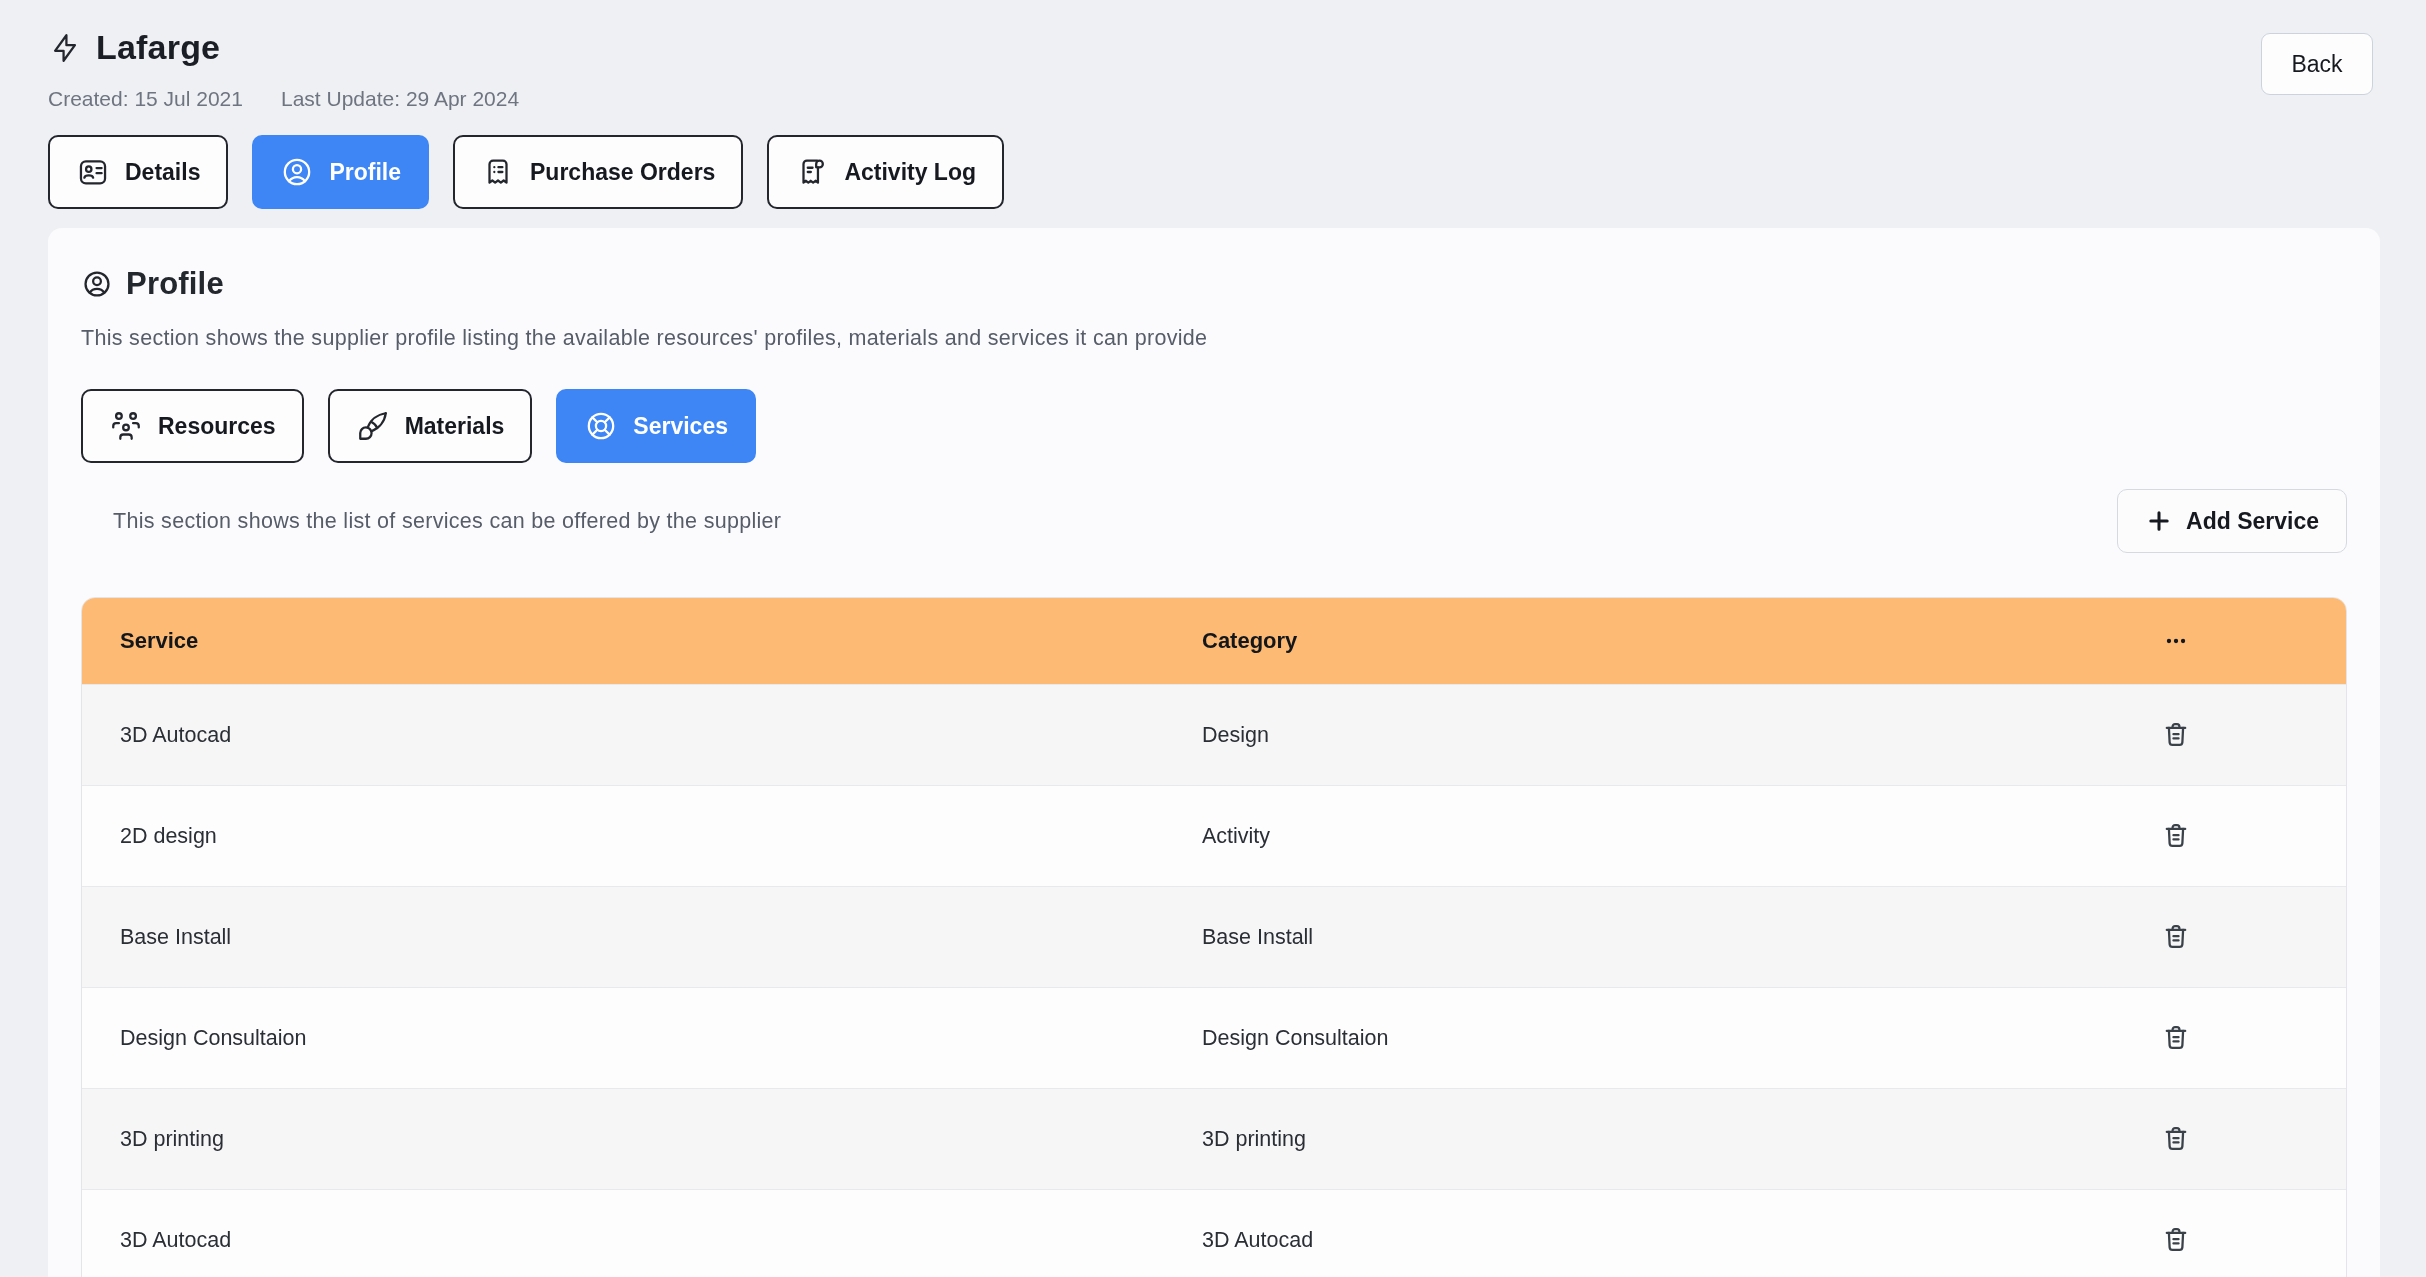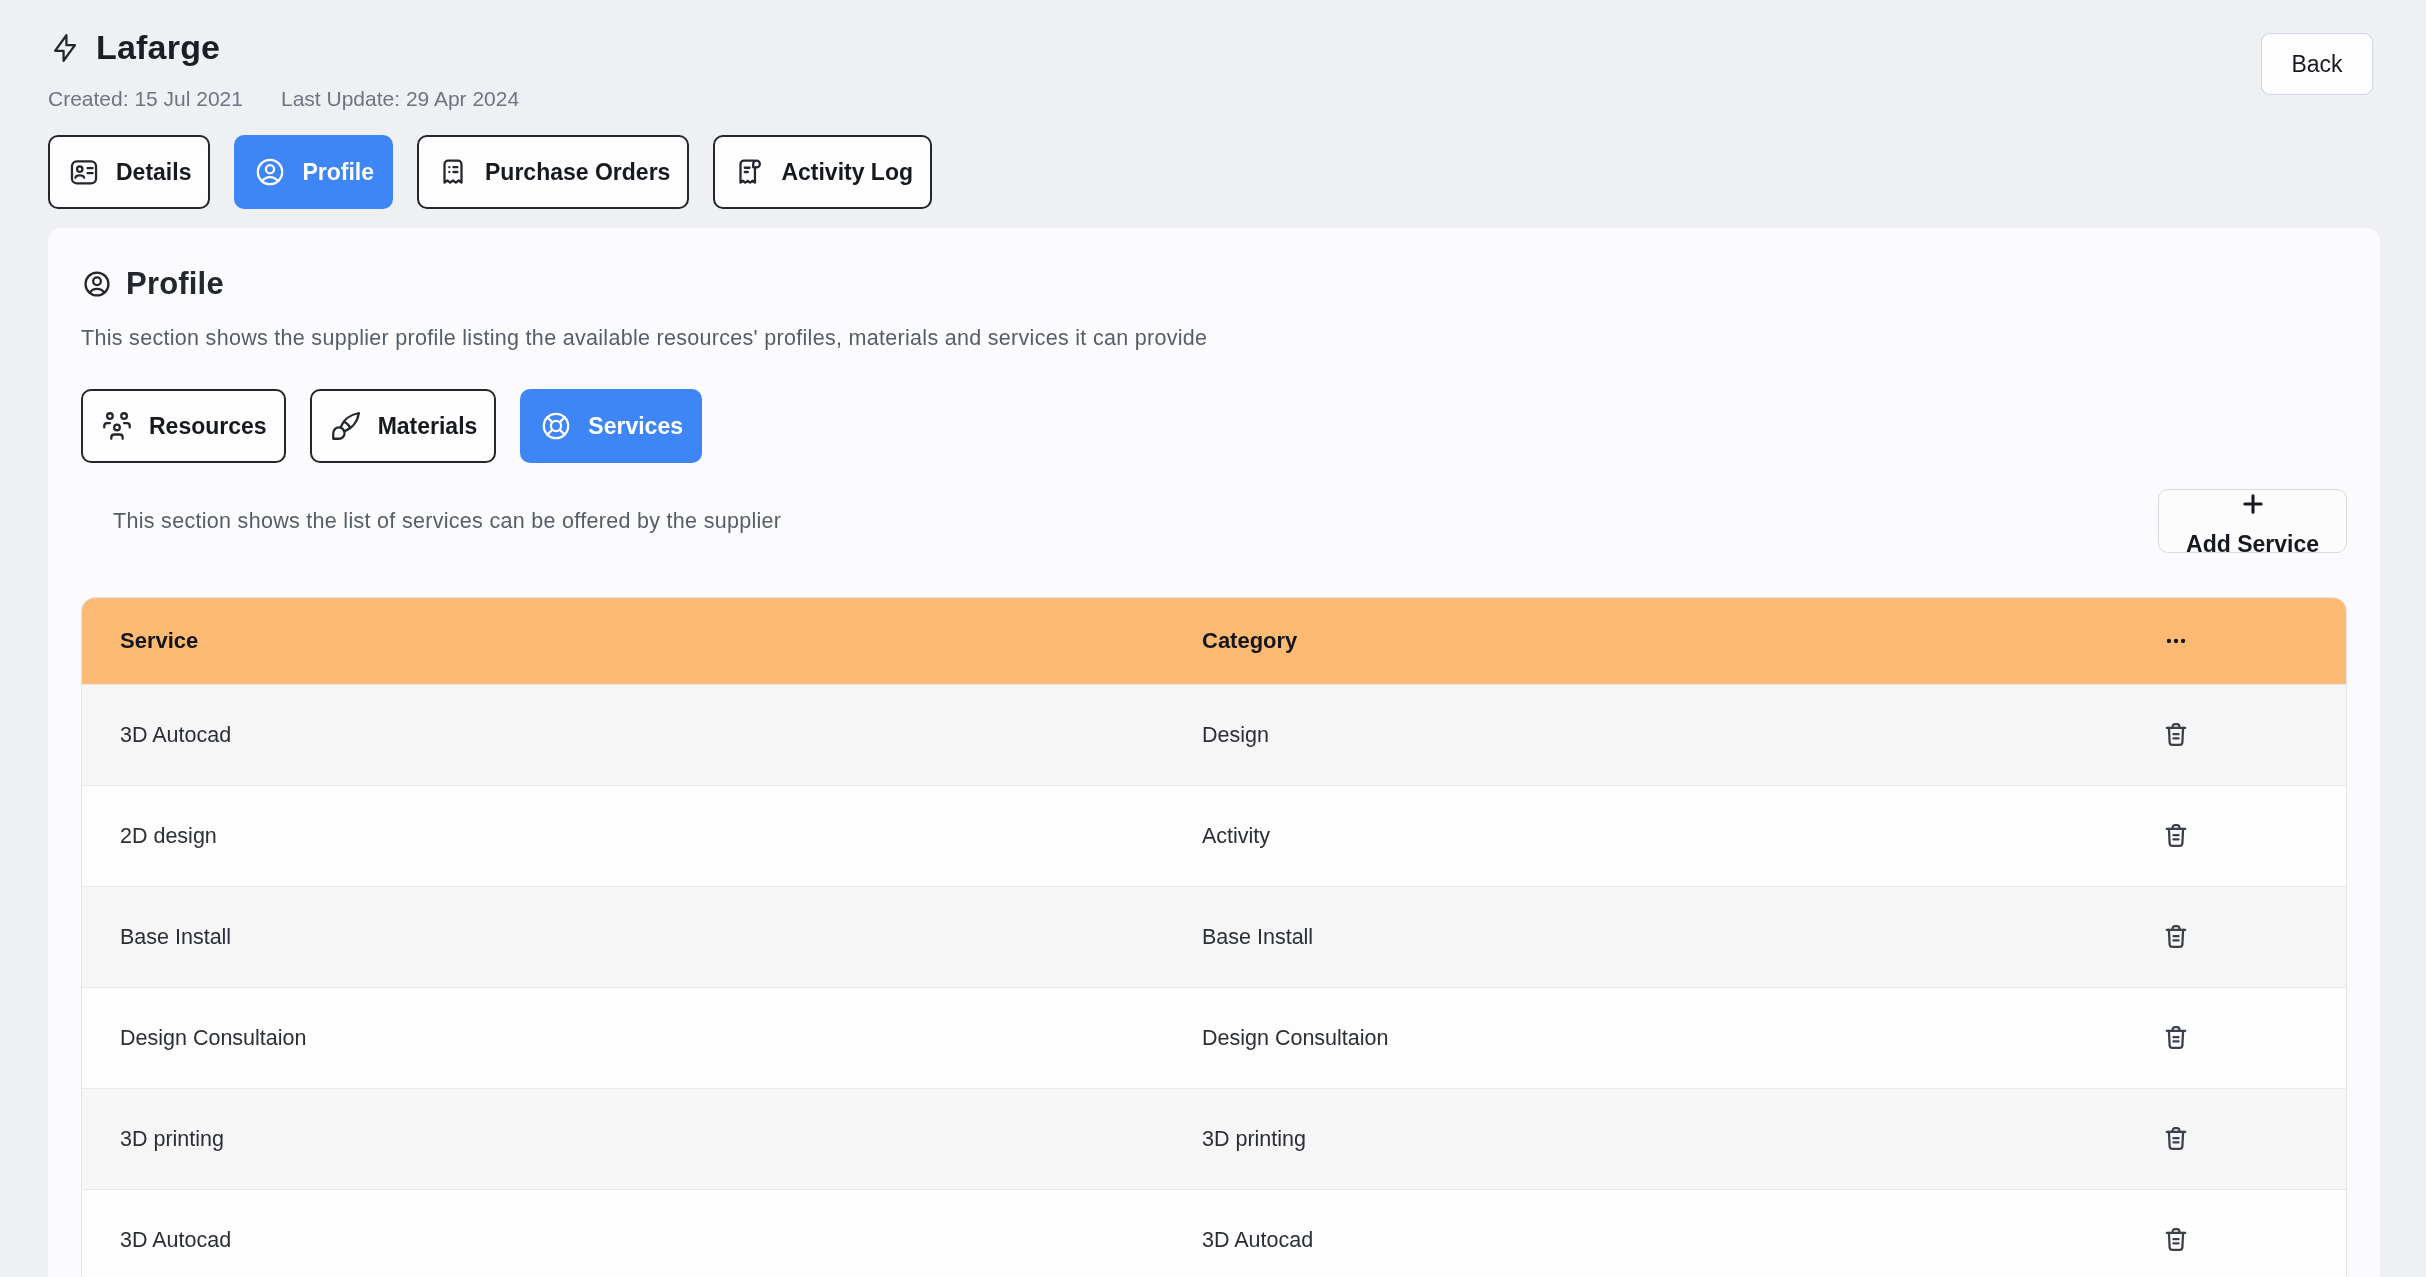--- a/index.html
+++ b/index.html
@@ -22,21 +22,21 @@
     width: 112px; height: 62px;
     background: #fdfdfe; border: 1.5px solid #ccd3de; border-radius: 9px;
     font-size: 23px; color: #16191f; font-family: inherit;
     display: flex; align-items: center; justify-content: center; cursor: pointer;
   }
   .meta-row { display: flex; gap: 38px; margin-top: 20px; font-size: 21px; color: #6e7480; }
 
   .tabs-row { display: flex; gap: 24px; margin-top: 24px; }
   .tab-btn {
     display: inline-flex; align-items: center; gap: 15px;
-    height: 74px; padding: 0 17px;
+    height: 74px; padding: 0 26px;
     background: #fdfdfe; border: 2px solid #23262d; border-radius: 10px;
     font-size: 23px; font-weight: 600; color: #16191f; font-family: inherit;
     cursor: pointer; white-space: nowrap;
   }
   .tab-btn .ticon { color: #23262d; }
   .tab-btn.active { background: #3e86f5; border-color: #3e86f5; color: #ffffff; }
   .tab-btn.active .ticon { color: #ffffff; }
 
   
   .card {
@@ -52,21 +52,21 @@
   .profile-desc { margin-top: 24px; font-size: 21.5px; color: #565d69; letter-spacing: .3px; }
 
   .subtabs-row { display: flex; gap: 24px; margin-top: 38px; }
 
   .services-bar { margin-top: 26px; display: flex; align-items: center; justify-content: space-between; margin-left: 32px; }
   .services-desc { font-size: 21.5px; color: #565d69; letter-spacing: .3px; }
   .add-btn {
     display: inline-flex; align-items: center; gap: 13px;
     height: 64px; padding: 0 27px;
     background: #fcfcfd; border: 1.5px solid #d5d9e0; border-radius: 10px;
-    font-size: 23px; font-weight: 600; color: #16191f; font-family: inherit; cursor: pointer; flex-direction: column;
+    font-size: 23px; font-weight: 600; color: #16191f; font-family: inherit; cursor: pointer;
   }
 
   
   .services-table {
     margin-top: 44px;
     border: 1px solid #e3e5e9; border-radius: 14px;
     overflow: hidden; background: #fdfdfe;
   }
   .t-row { display: flex; align-items: center; }
   .t-head { height: 86px; font-size: 22px; font-weight: 600; color: #13161b; background: #fdba74; }

